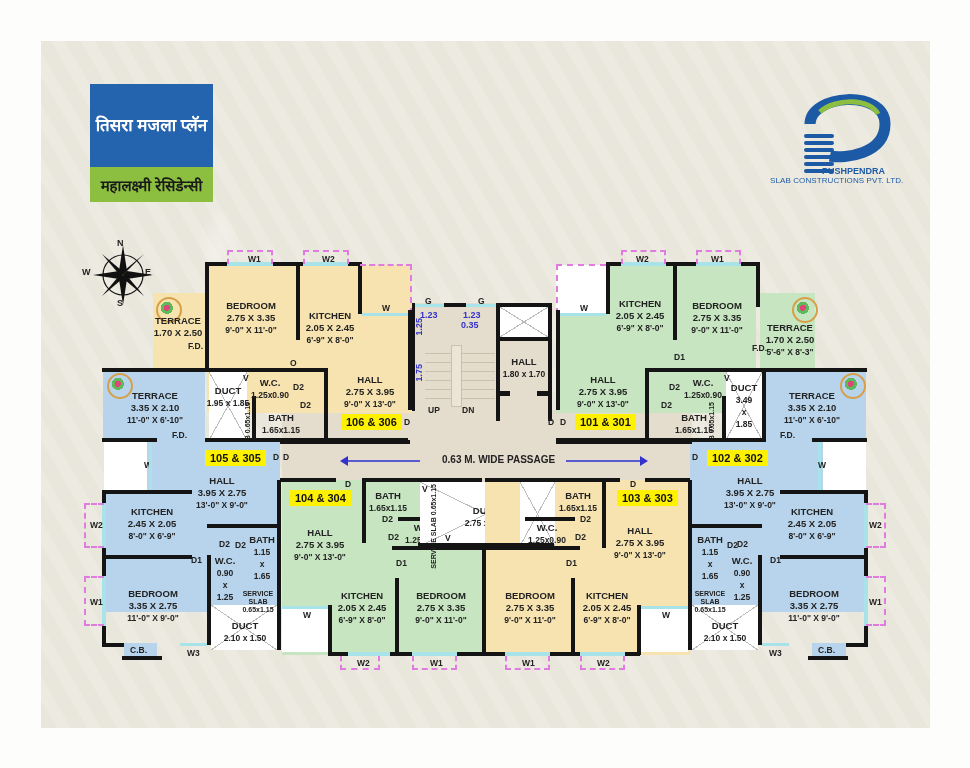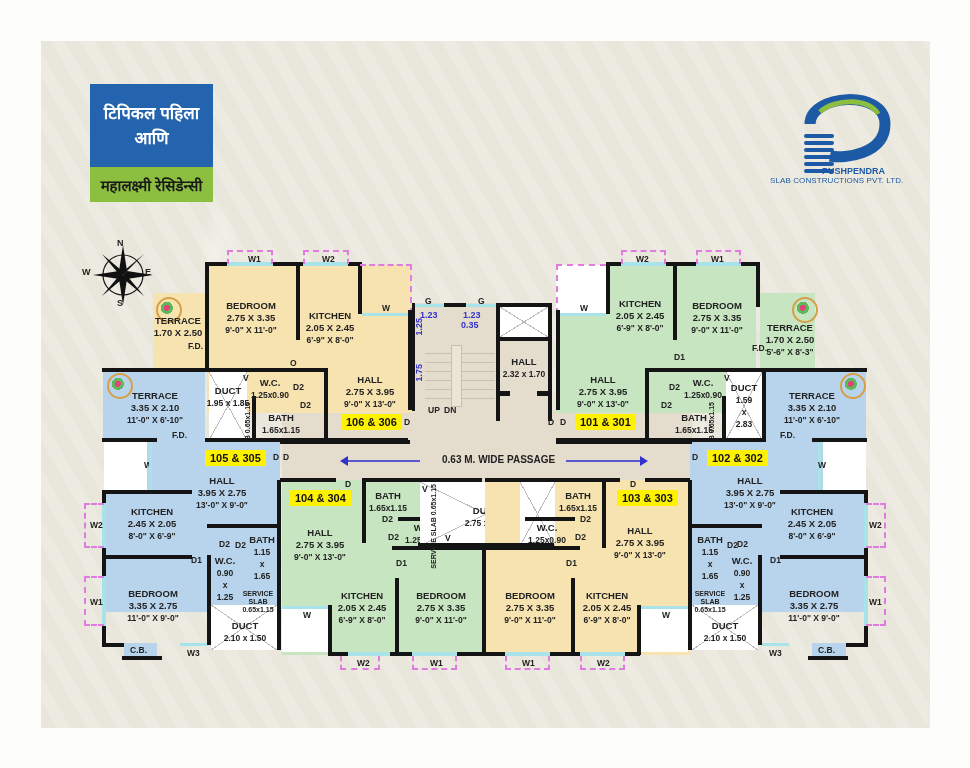--- a/index.html
+++ b/index.html
@@ -41,21 +41,21 @@
   .arrow{position:absolute;height:2px;background:#5a5ad0;}
   .dim{position:absolute;font-size:9px;color:#3333cc;font-weight:bold;white-space:nowrap;}
   .flower{position:absolute;width:22px;height:22px;border-radius:50%;border:2px solid #d6a04b;background:radial-gradient(circle at 40% 40%,#e0457a 0 3px,#5fb85a 3px 6px,transparent 6px);}
 </style>
 </head>
 <body>
 
 <div class="panel"></div>
 
 <div class="title-box">
-  <div>टिपिकल पहिला आणि</div>
+  <div>तिसरा मजला प्लॅन</div>
 </div>
 <div class="sub-box">महालक्ष्मी रेसिडेन्सी</div>
 
 <svg class="logo" viewBox="0 0 110 100">
   <path d="M20 40 C20 10, 95 5, 95 40 C95 70, 55 75, 40 72" fill="none" stroke="#1d5aa6" stroke-width="11"></path>
   <path d="M30 28 C45 14, 80 14, 88 30" fill="none" stroke="#8cbf3f" stroke-width="5"></path>
   <g fill="#1d5aa6">
     <rect x="14" y="50" width="30" height="4" rx="2"></rect>
     <rect x="14" y="57" width="30" height="4" rx="2"></rect>
     <rect x="14" y="64" width="30" height="4" rx="2"></rect>
@@ -93,33 +93,33 @@
 <div class="sm" style="left:478px;top:296px">G</div>
 <div class="dim" style="left:420px;top:310px">1.23</div>
 <div class="dim" style="left:463px;top:310px">1.23</div>
 <div class="dim" style="left:461px;top:320px">0.35</div>
 <div class="dim" style="left:414px;top:318px;writing-mode:vertical-rl;transform:rotate(180deg)">1.25</div>
 <div class="dim" style="left:414px;top:364px;writing-mode:vertical-rl;transform:rotate(180deg)">1.75</div>
 
 <div class="abs" style="left:425px;top:345px;width:70px;height:58px;background:repeating-linear-gradient(180deg,transparent 0 8px,#c9c0ae 8px 9px)"></div>
 <div class="abs" style="left:451px;top:345px;width:9px;height:60px;background:#ece5d6;border:1px solid #c9c0ae"></div>
 <div class="sm" style="left:428px;top:405px">UP</div>
-<div class="sm" style="left:444px;top:405px">DN</div>
+<div class="sm" style="left:462px;top:405px">DN</div>
 
 <div class="wall" style="left:496px;top:303px;width:56px;height:4px"></div>
 <div class="wall" style="left:496px;top:303px;width:4px;height:118px"></div>
 <div class="wall" style="left:548px;top:303px;width:4px;height:118px"></div>
 <div class="xbox" style="left:500px;top:307px;width:48px;height:30px"></div>
 <div class="wall" style="left:496px;top:337px;width:56px;height:4px"></div>
 <div class="room grey" style="left:500px;top:341px;width:48px;height:52px"></div>
 <div class="wall" style="left:496px;top:391px;width:14px;height:5px"></div>
 <div class="wall" style="left:537px;top:391px;width:15px;height:5px"></div>
 <div class="lbl" style="left:524px;top:356px">
   <div>HALL</div>
-  <div class="f">2.32 x 1.70</div>
+  <div class="f">1.80 x 1.70</div>
 </div>
 
 <div class="arrow" style="left:345px;top:460px;width:75px"></div>
 <div class="abs" style="left:340px;top:456px;width:0;height:0;border-right:8px solid #3333cc;border-top:5px solid transparent;border-bottom:5px solid transparent"></div>
 <div class="passage-text">0.63 M. WIDE PASSAGE</div>
 <div class="arrow" style="left:566px;top:460px;width:75px"></div>
 <div class="abs" style="left:640px;top:456px;width:0;height:0;border-left:8px solid #3333cc;border-top:5px solid transparent;border-bottom:5px solid transparent"></div>
 
 <div class="room yellow" style="left:153px;top:293px;width:52px;height:75px"></div>
 <div class="flower" style="left:156px;top:297px"></div>
@@ -421,23 +421,23 @@
   <div class="f">1.25x0.90</div>
 </div>
 <div class="lbl" style="left:694px;top:412px">
   <div>BATH</div>
   <div class="f">1.65x1.15</div>
 </div>
 <div class="vert" style="left:708px;top:402px">SERVICE SLAB 0.65x1.15</div>
 <div class="xbox" style="left:726px;top:372px;width:36px;height:68px"></div>
 <div class="lbl" style="left:744px;top:382px">
   <div>DUCT</div>
-  <div class="f">1.59</div>
+  <div class="f">3.49</div>
   <div class="f">x</div>
-  <div class="f">2.83</div>
+  <div class="f">1.85</div>
 </div>
 <div class="sm" style="left:724px;top:373px">V</div>
 <div class="wall" style="left:722px;top:396px;width:4px;height:44px"></div>
 <div class="wall" style="left:762px;top:368px;width:4px;height:72px"></div>
 <div class="wall" style="left:556px;top:438px;width:210px;height:4px"></div>
 <div class="tag" style="left:575px;top:414px">101 &amp; 301</div>
 <div class="sm" style="left:560px;top:417px">D</div>
 <div class="sm" style="left:548px;top:417px">D</div>
 
 <div class="room green" style="left:760px;top:293px;width:55px;height:75px"></div>

